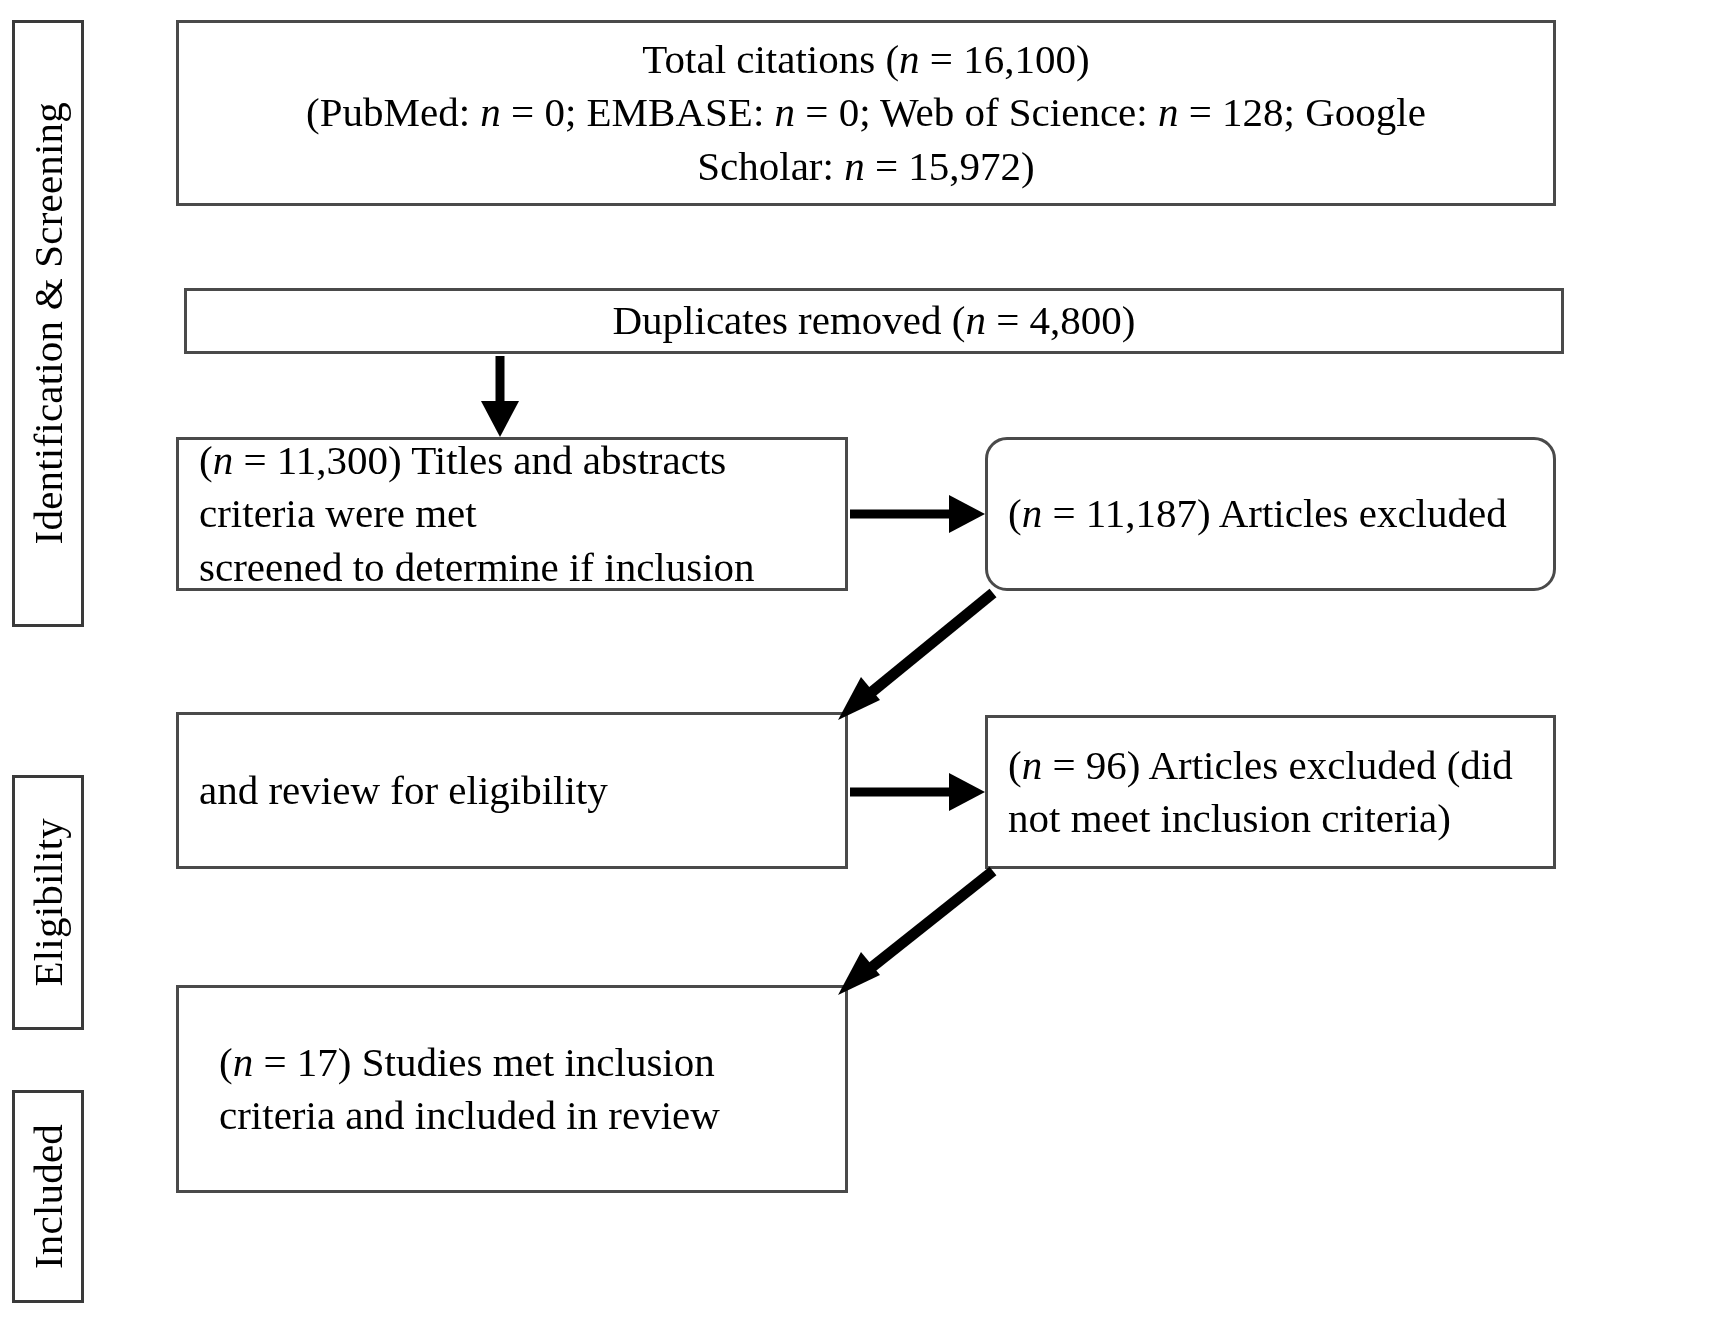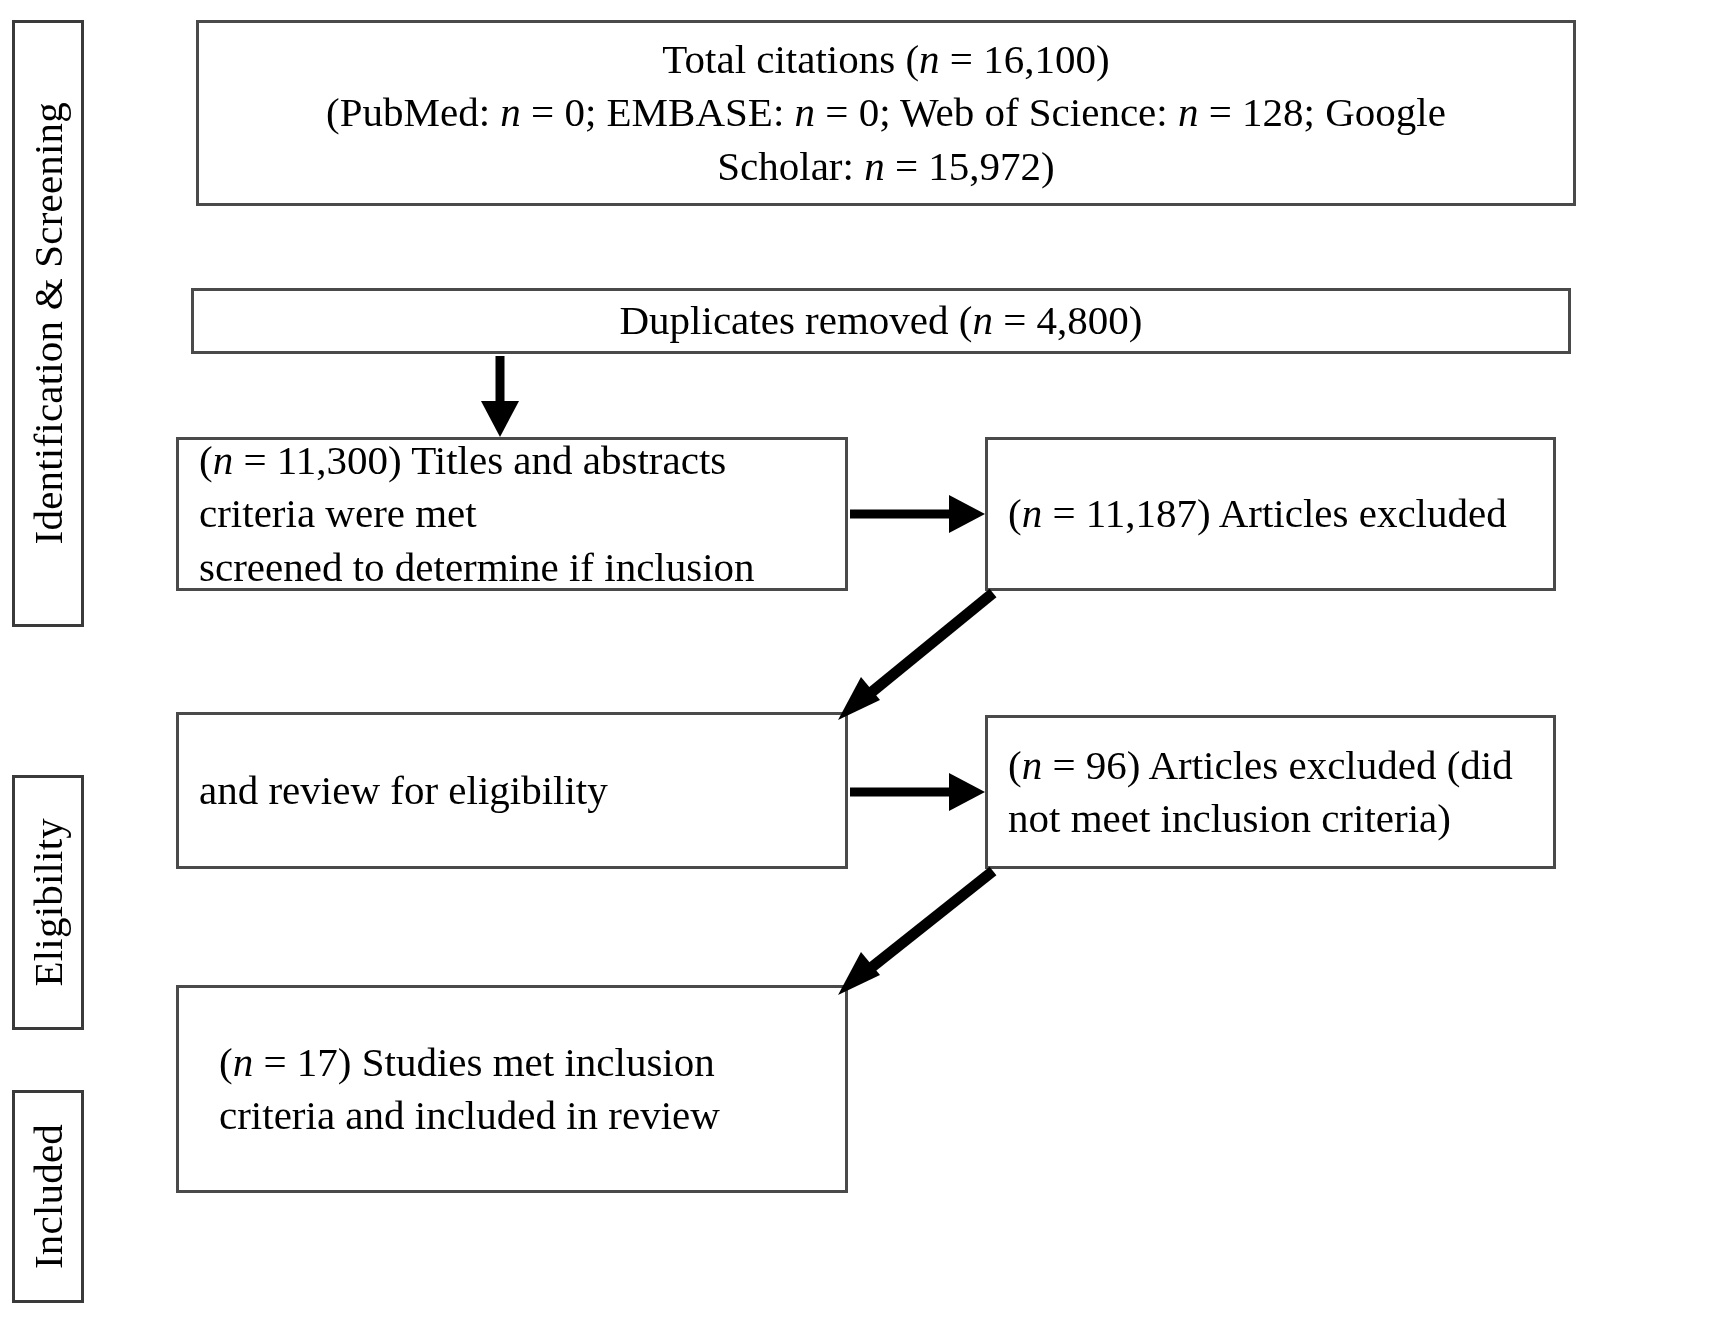--- a/index.html
+++ b/index.html
@@ -46,21 +46,20 @@
     display: flex;
     flex-direction: column;
     justify-content: center;
     font-size: 41px;
     line-height: 1.30;
   }
   .flow-box.center-text {
     text-align: center;
     align-items: center;
     padding: 6px 8px;
-    margin-left: 20px;
   }
   .flow-box.left-text {
     text-align: left;
     align-items: flex-start;
     padding: 6px 20px;
   }
   .flow-box .line { display: block; white-space: nowrap; }
   .flow-box .wrapline { display: block; }
   .ital { font-style: italic; }
 
@@ -89,31 +88,31 @@
   <div class="phase-label" style="left:12px; top:1090px; width:72px; height:213px;">
     <span class="vtext">Included</span>
   </div>
 
   <div class="flow-box center-text" style="left:176px; top:20px; width:1380px; height:186px;">
     <span class="line">Total citations (<span class="ital">n</span> = 16,100)</span>
     <span class="line">(PubMed: <span class="ital">n</span> = 0; EMBASE: <span class="ital">n</span> = 0; Web of Science: <span class="ital">n</span> = 128; Google</span>
     <span class="line">Scholar: <span class="ital">n</span> = 15,972)</span>
   </div>
 
-  <div class="flow-box center-text" style="left:171px; top:288px; width:1380px; height:66px;">
+  <div class="flow-box center-text" style="left:184px; top:288px; width:1380px; height:66px;">
     <span class="line">Duplicates removed (<span class="ital">n</span> = 4,800)</span>
   </div>
 
   <div class="flow-box left-text" style="left:176px; top:437px; width:672px; height:154px;">
     <span class="wrapline">(<span class="ital">n</span> = 11,300) Titles and abstracts</span>
     <span class="wrapline">criteria were met</span>
     <span class="wrapline">screened to determine if inclusion</span>
   </div>
 
-  <div class="flow-box left-text" style="left:985px; top:437px; width:571px; height:154px;">
+  <div class="flow-box left-text" style="left:985px; top:437px; width:571px; height:154px;border-radius:22px;">
     <span class="wrapline">(<span class="ital">n</span> = 11,187) Articles excluded</span>
   </div>
 
   <div class="flow-box left-text" style="left:176px; top:712px; width:672px; height:157px;">
     <span class="wrapline">and review for eligibility</span>
   </div>
 
   <div class="flow-box left-text" style="left:985px; top:715px; width:571px; height:154px;">
     <span class="wrapline">(<span class="ital">n</span> = 96) Articles excluded (did</span>
     <span class="wrapline">not meet inclusion criteria)</span>

